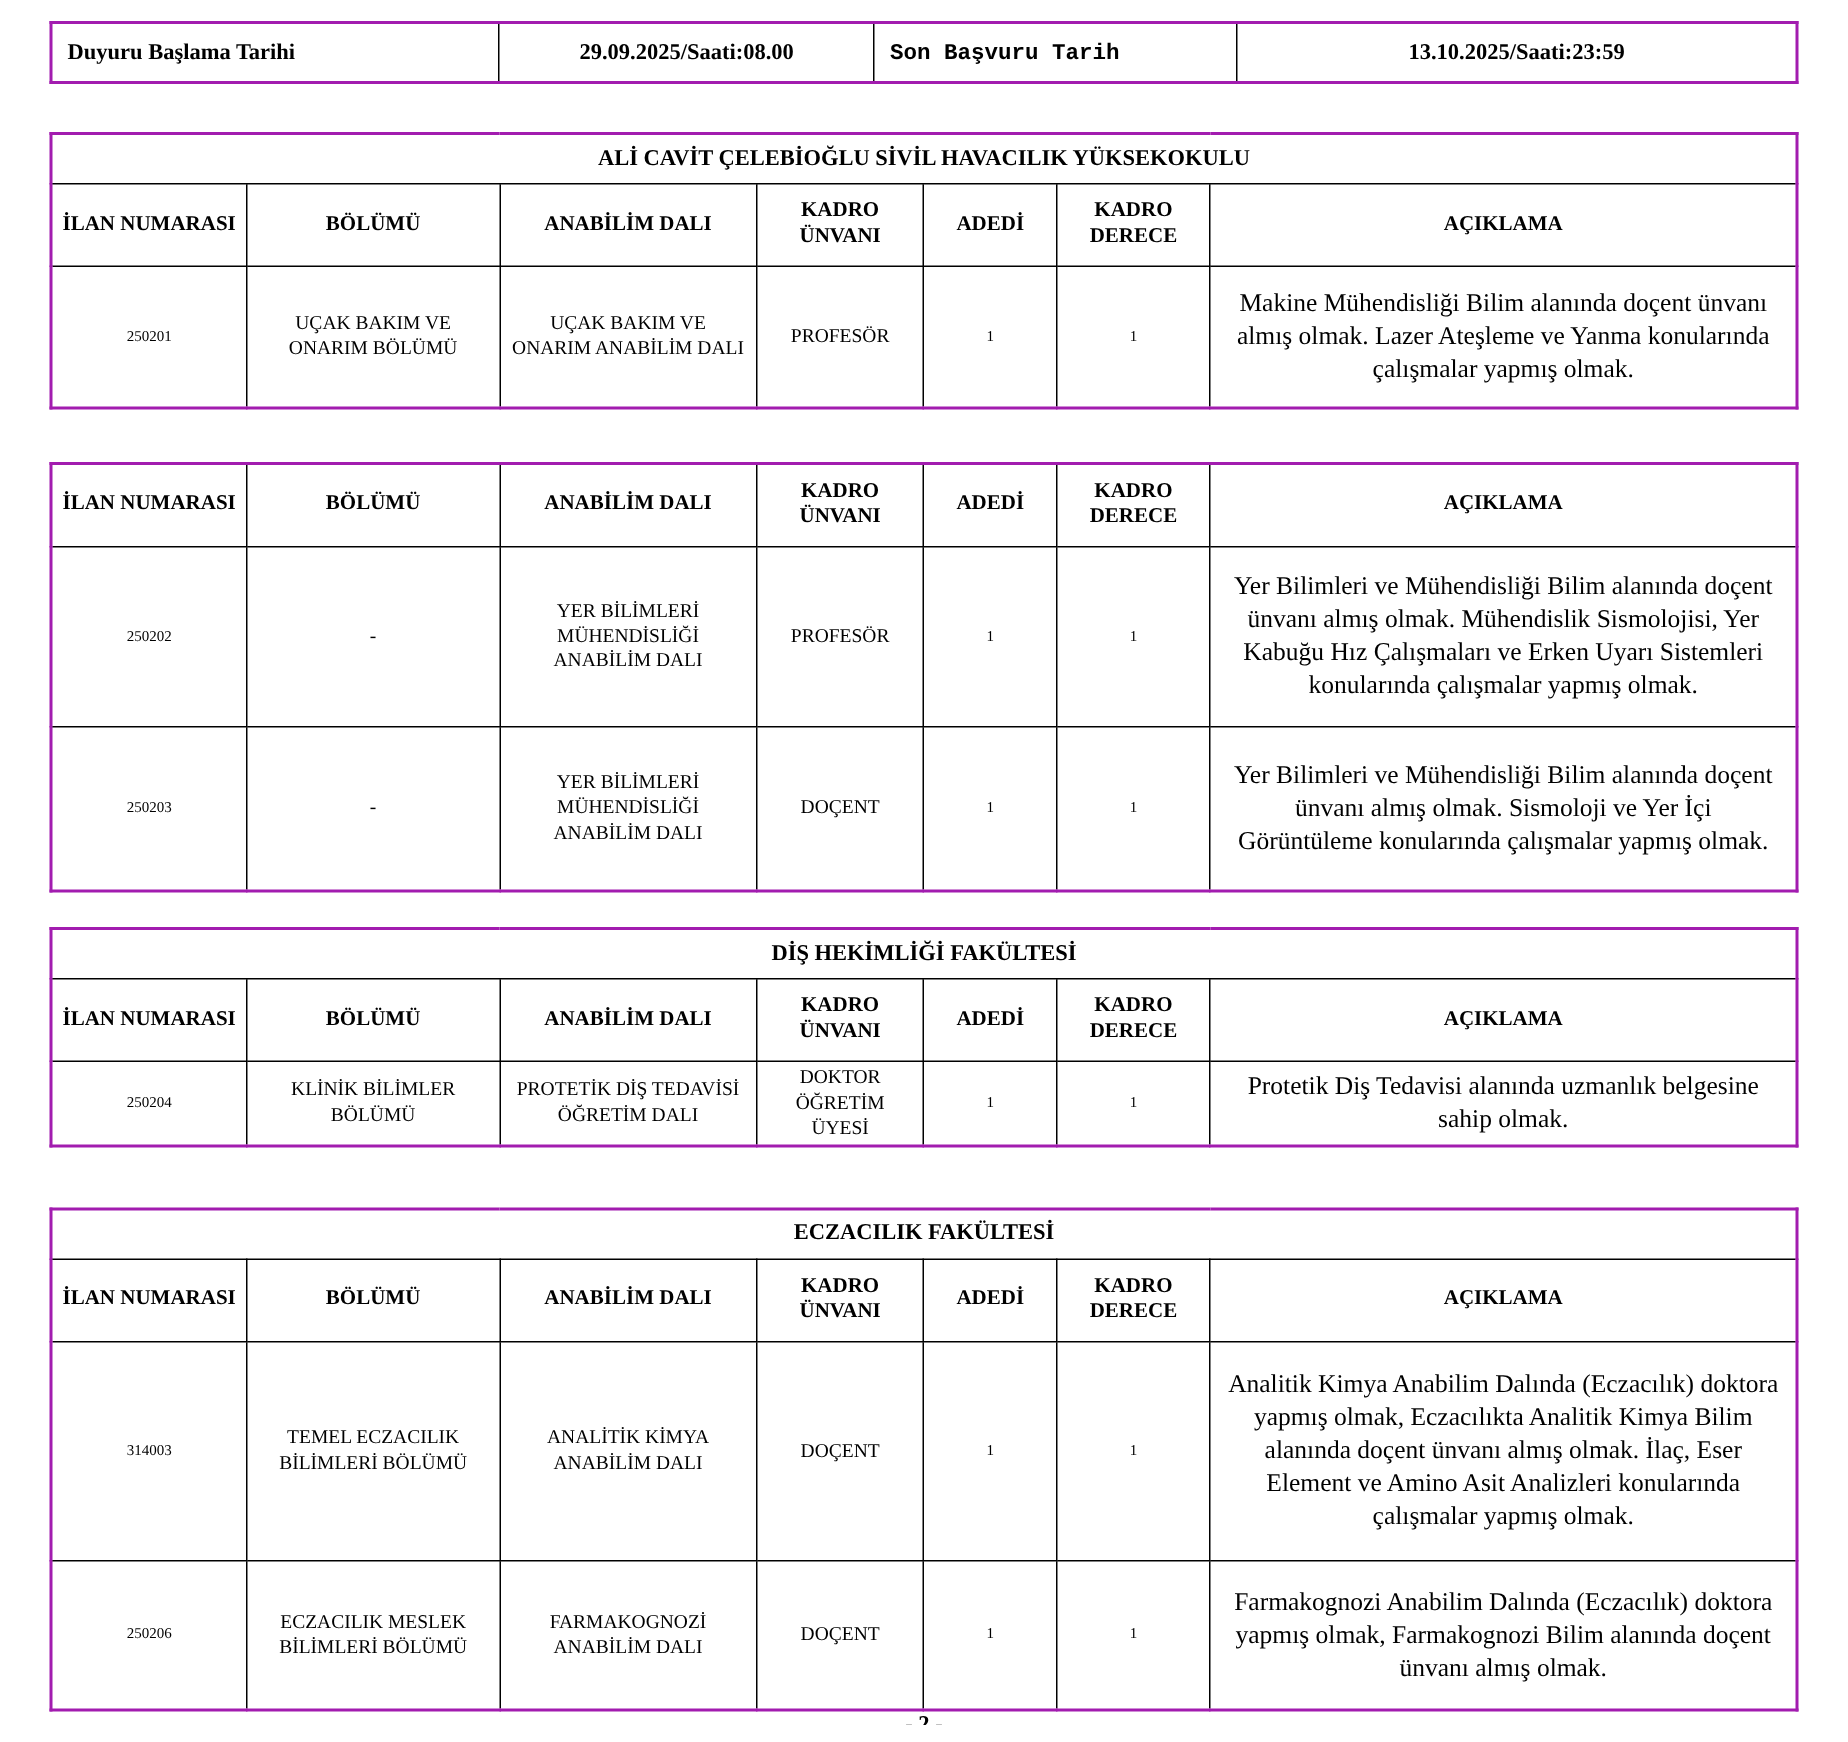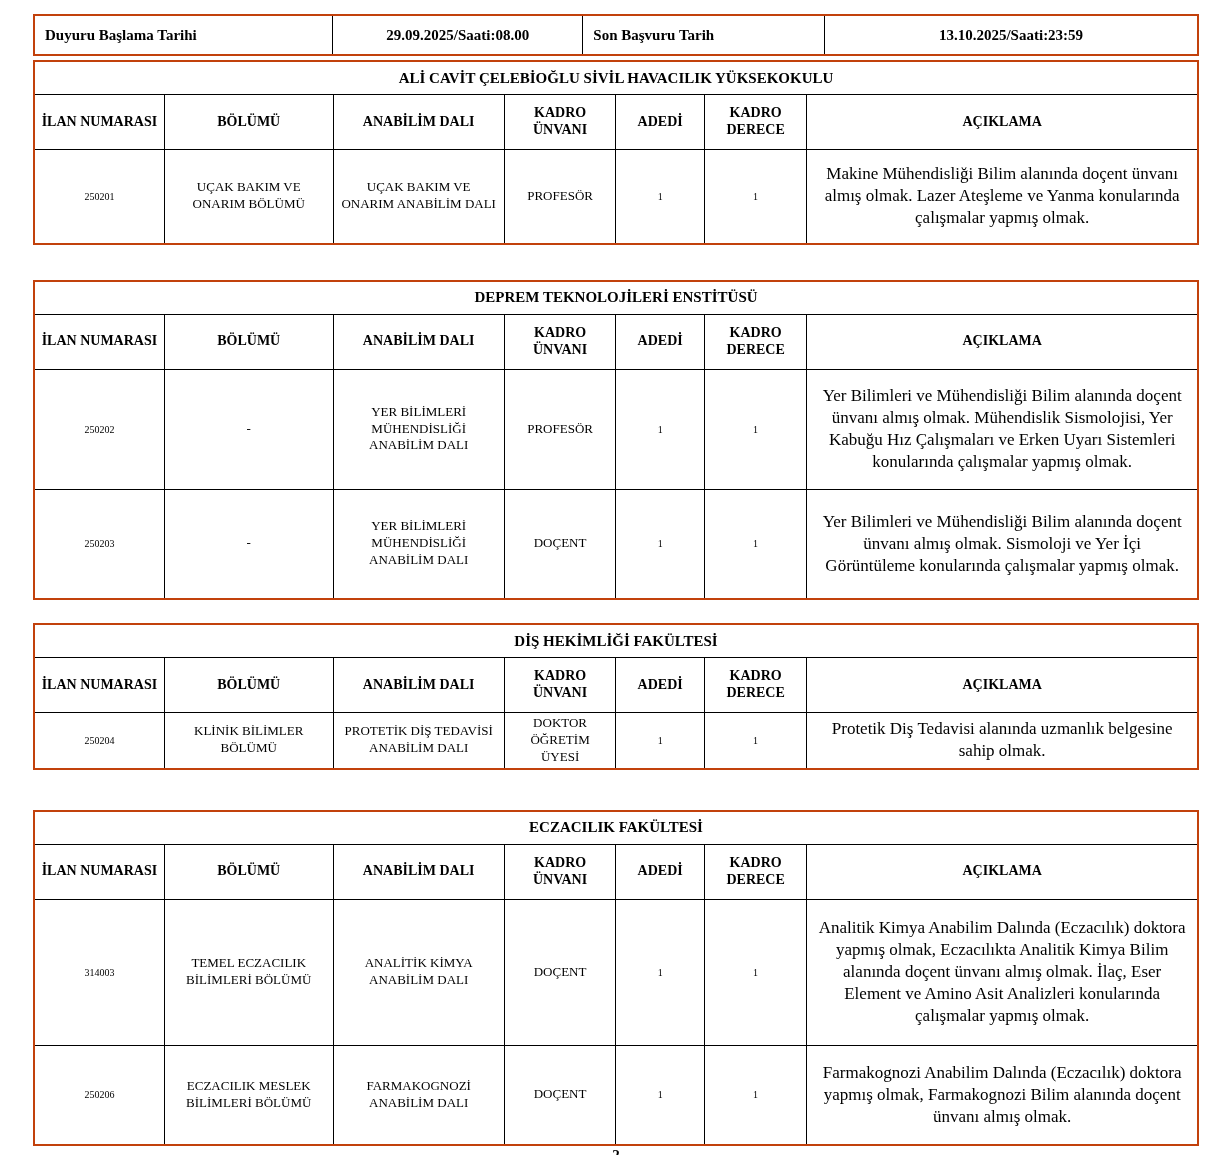--- a/index.html
+++ b/index.html
@@ -14,43 +14,43 @@
     height: 1161px;
     box-sizing: border-box;
     padding: 14px 33px 0 33px;
     background: #ffffff;
     overflow: hidden;
   }
   table {
     border-collapse: collapse;
     width: 100%;
     table-layout: fixed;
-    border: 2px solid #c2410c;
+    border: 2px solid #a21caf;
   }
   th, td {
     border: 1px solid #000;
     vertical-align: middle;
     text-align: center;
     padding: 2px 6px;
     overflow: hidden;
     word-wrap: break-word;
   }
   
   .info-bar td {
     height: 34px;
     font-weight: bold;
     font-size: 15px;
   }
   .info-bar .lbl { text-align: left; padding-left: 10px; }
   .info-bar .i0 { width: 25.5%; }
   .info-bar .i1 { width: 21.5%; text-align: center; }
-  .info-bar .i2 { width: 20.4%; }
+  .info-bar .i2 { width: 20.4%; font-family: Liberation Mono, monospace; }
   .info-bar .i3 { width: 32.6%; }
   
-  .unit-table { margin-top: 4px; }
+  .unit-table { margin-top: 32px; }
   .unit-table.gap-lg { margin-top: 35px; }
   .unit-table.gap-md { margin-top: 23px; padding-left: 45px; }
   .unit-table.gap-xl { margin-top: 40px; }
   .title-row th {
     height: 28px;
     font-weight: bold;
     font-size: 15px;
   }
   .head-row th {
     height: 50px;
@@ -141,23 +141,20 @@
     <colgroup>
         <col class="c0">
         <col class="c1">
         <col class="c2">
         <col class="c3">
         <col class="c4">
         <col class="c5">
         <col class="c6">
       </colgroup>
     <thead>
-      <tr class="title-row">
-        <th colspan="7">DEPREM TEKNOLOJİLERİ ENSTİTÜSÜ</th>
-      </tr>
       <tr class="head-row">
         <th>İLAN NUMARASI</th>
         <th>BÖLÜMÜ</th>
         <th>ANABİLİM DALI</th>
         <th>KADRO ÜNVANI</th>
         <th>ADEDİ</th>
         <th>KADRO DERECE</th>
         <th>AÇIKLAMA</th>
       </tr>
     </thead>
@@ -204,21 +201,21 @@
         <th>KADRO ÜNVANI</th>
         <th>ADEDİ</th>
         <th>KADRO DERECE</th>
         <th>AÇIKLAMA</th>
       </tr>
     </thead>
     <tbody>
       <tr class="h52">
         <td class="num">250204</td>
         <td class="small">KLİNİK BİLİMLER BÖLÜMÜ</td>
-        <td class="small">PROTETİK DİŞ TEDAVİSİ ANABİLİM DALI</td>
+        <td class="small">PROTETİK DİŞ TEDAVİSİ ÖĞRETİM DALI</td>
         <td class="small">DOKTOR ÖĞRETİM ÜYESİ</td>
         <td class="num">1</td>
         <td class="num">1</td>
         <td class="desc">Protetik Diş Tedavisi alanında uzmanlık belgesine sahip olmak.</td>
       </tr>
     </tbody>
   </table>
 
   <table class="unit-table gap-xl">
     <colgroup>

